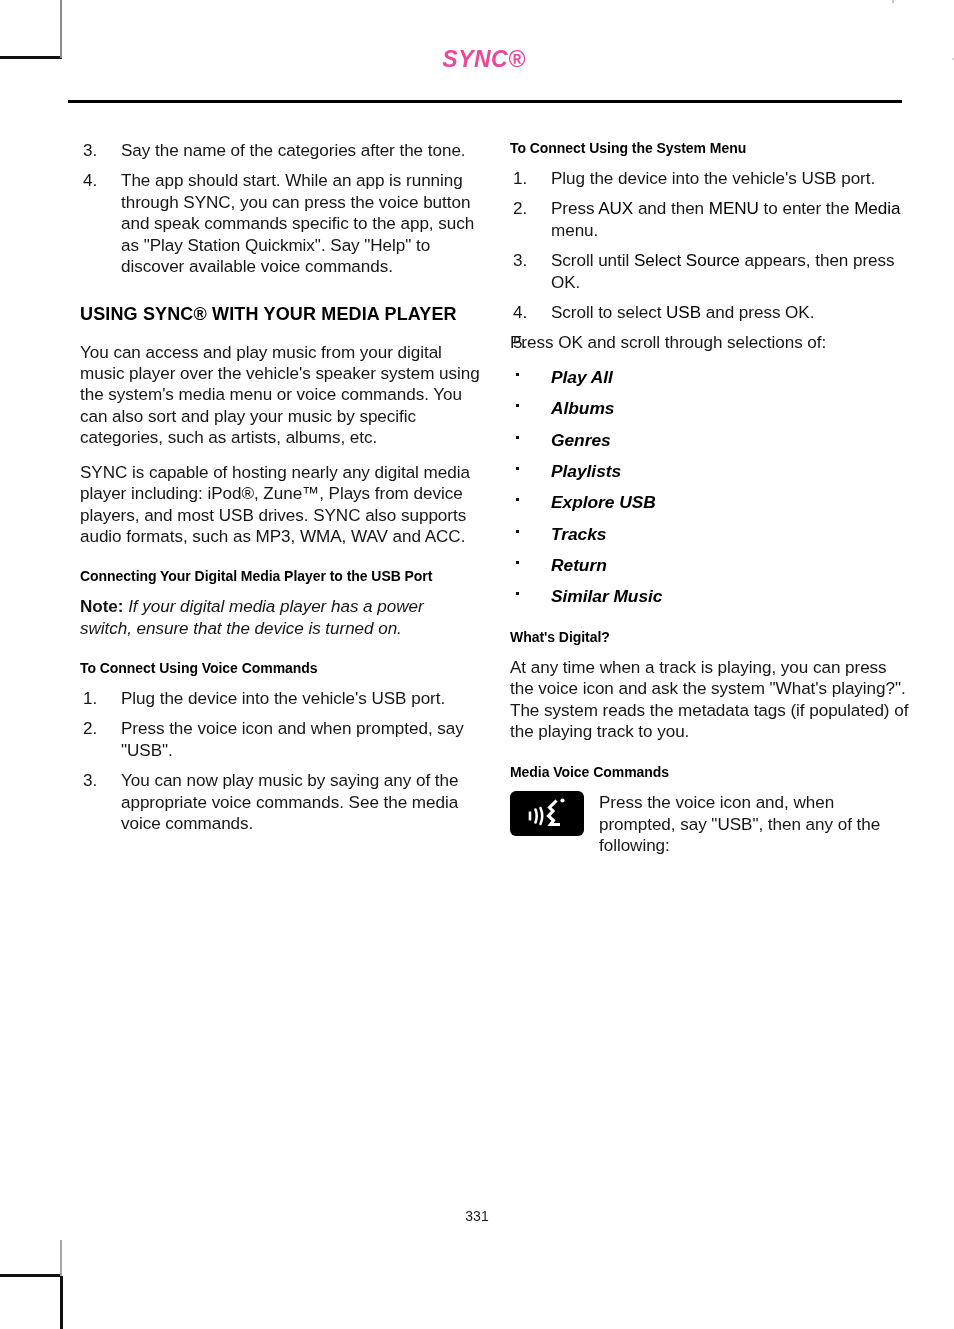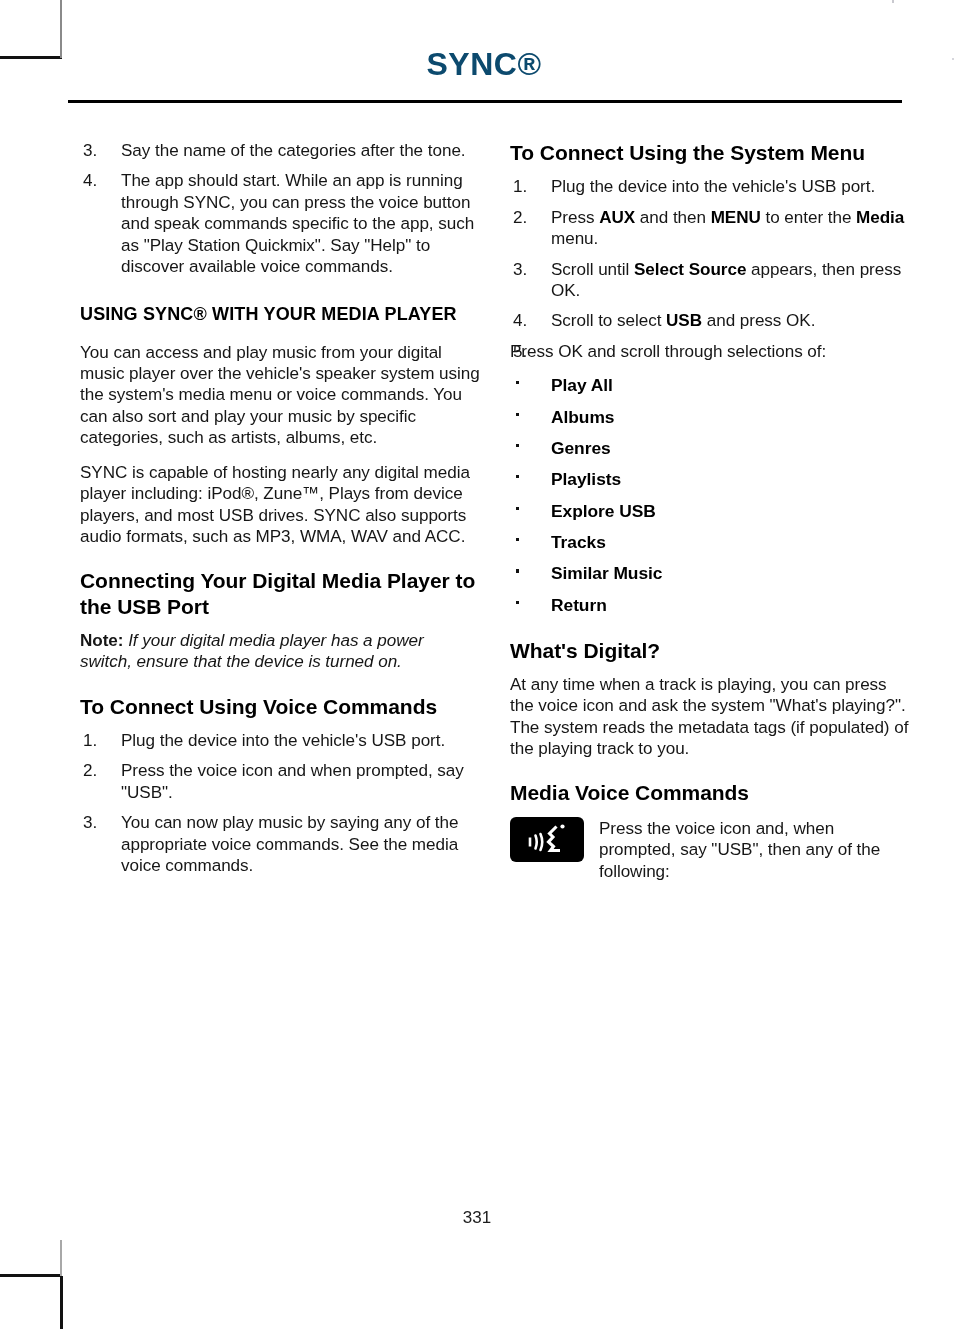--- a/index.html
+++ b/index.html
@@ -29,25 +29,26 @@
 
   
   .page-header {
     position: absolute;
     left: 68px;
     top: 48px;
     width: 832px;
     text-align: center;
   }
   .page-header .title {
-    font-size: 32px;
+    font-size: 23px;
     font-weight: bold;
     letter-spacing: 0.5px;
     line-height: 1.0;
-    color: #0c4a6e;
+    color: #ec4899;
+    font-style: italic;
   }
   .header-rule {
     position: absolute;
     left: 68px;
     top: 100px;
     width: 834px;
     height: 2.5px;
     background: #000000;
   }
 
@@ -80,33 +81,33 @@
   h1.section-title {
     font-size: 18px;
     font-weight: bold;
     line-height: 1.16;
     margin: 26px 0 17px 0;
     letter-spacing: 0.15px;
     color: #000;
     text-transform: uppercase;
   }
   h2.sub-title {
-    font-size: 21px;
+    font-size: 14px;
     font-weight: bold;
     line-height: 1.2;
     margin: 21px 0 11px 0;
     letter-spacing: -0.05px;
     color: #000;
   }
   h2.sub-title.tight { }
 
   .note { margin-bottom: 12px; font-style: italic; }
   .note .note-label { font-style: normal; font-weight: bold; }
 
-  b, strong { font-weight: bold; color: #000; }
+  b, strong { font-weight: normal; color: #000; }
 
   
   ol.num-list {
     list-style: none;
     margin: 0 0 6px 0;
     padding: 0;
   }
   ol.num-list > li {
     position: relative;
     padding-left: 41px;
@@ -120,20 +121,21 @@
     text-align: left;
     font-size: 17.1px;
     color: #161616;
   }
 
   
   ul.bullet-list {
     list-style: none;
     margin: 4px 0 16px 0;
     padding: 0;
+    font-style: italic;
   }
   ul.bullet-list > li {
     position: relative;
     padding-left: 41px;
     margin-bottom: 9.5px;
     font-weight: bold;
     font-size: 17.4px;
     color: #000;
   }
   ul.bullet-list > li .dot {
@@ -163,21 +165,21 @@
   .voice-icon svg { position: absolute; left: 0; top: 0; }
   .icon-row .icon-text { flex: 1 1 auto; padding-top: 1px; }
 
   
   .page-number {
     position: absolute;
     left: 0;
     top: 1208px;
     width: 954px;
     text-align: center;
-    font-size: 17px;
+    font-size: 14px;
     color: #1c1c1c;
   }
 </style>
 </head>
 <body>
 
 <div class="crop-mark crop-tl-h"></div>
 <div class="crop-mark crop-tl-v"></div>
 <div class="crop-mark crop-bl-h"></div>
 <div class="crop-mark crop-bl-v-gray"></div>
@@ -247,22 +249,22 @@
 
     <p class="para">Press OK and scroll through selections of:</p>
 
     <ul class="bullet-list" id="selections-list">
         <li><span class="dot"></span><span>Play All</span></li>
         <li><span class="dot"></span><span>Albums</span></li>
         <li><span class="dot"></span><span>Genres</span></li>
         <li><span class="dot"></span><span>Playlists</span></li>
         <li><span class="dot"></span><span>Explore USB</span></li>
         <li><span class="dot"></span><span>Tracks</span></li>
+        <li><span class="dot"></span><span>Return</span></li>
         <li><span class="dot"></span><span>Similar Music</span></li>
-        <li><span class="dot"></span><span>Return</span></li>
       </ul>
 
     <h2 class="sub-title">What's Digital?</h2>
 
     <p class="para">At any time when a track is playing, you can press the voice icon and ask the system "What's playing?". The system reads the metadata tags (if populated) of the playing track to you.</p>
 
     <h2 class="sub-title">Media Voice Commands</h2>
 
     <div class="icon-row">
       <div class="voice-icon">

